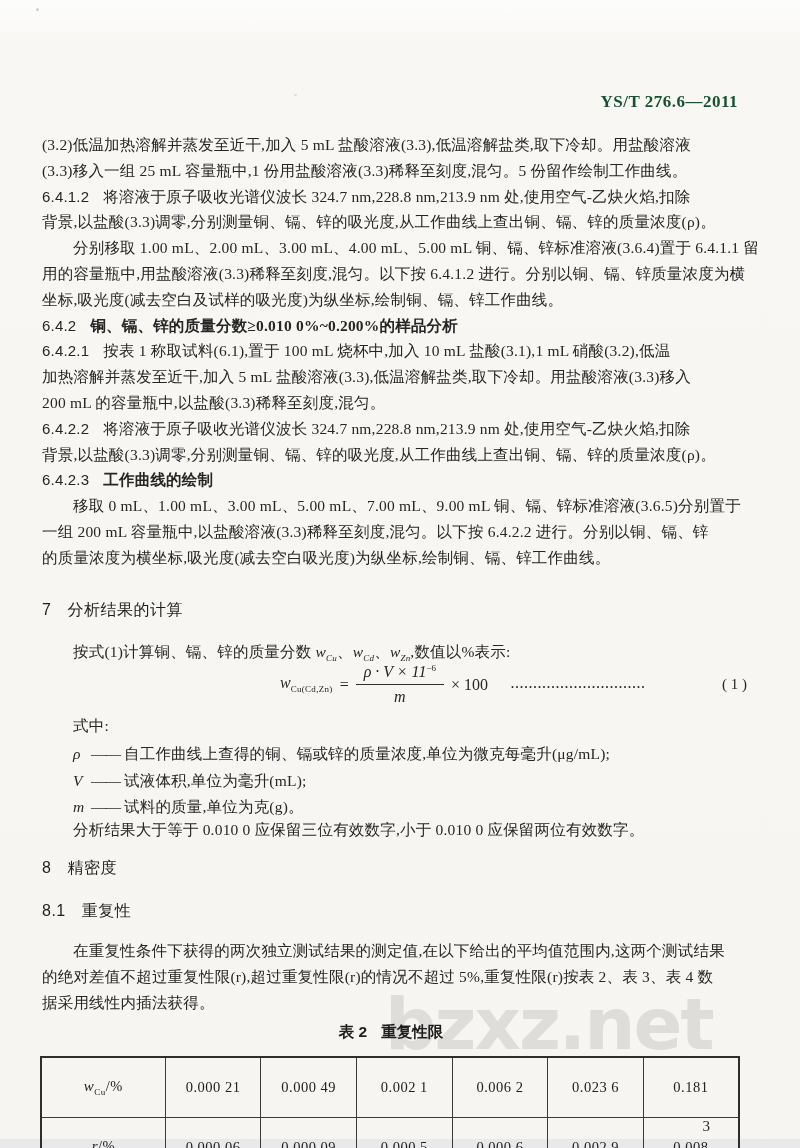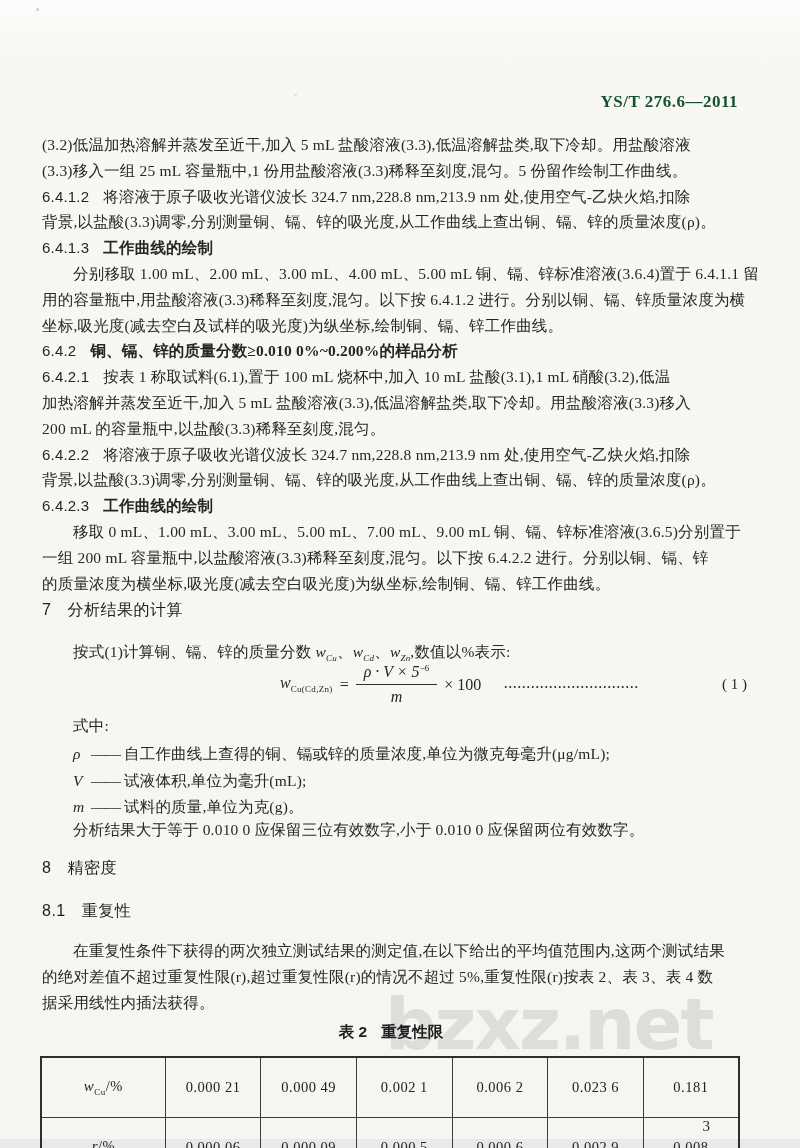--- a/index.html
+++ b/index.html
@@ -83,21 +83,20 @@
 
 <div class="layer">
 
   <div class="doc-number">YS/T 276.6—2011</div>
 
   <div class="content blockA" style="position:absolute;">
     <div class="ln"><span>(3.2)低温加热溶解并蒸发至近干,加入 5 mL 盐酸溶液(3.3),低温溶解盐类,取下冷却。用盐酸溶液</span></div>
     <div class="ln"><span>(3.3)移入一组 25 mL 容量瓶中,1 份用盐酸溶液(3.3)稀释至刻度,混匀。5 份留作绘制工作曲线。</span></div>
     <div class="ln"><span class="num">6.4.1.2</span><span>将溶液于原子吸收光谱仪波长 324.7 nm,228.8 nm,213.9 nm 处,使用空气-乙炔火焰,扣除</span></div>
     <div class="ln"><span>背景,以盐酸(3.3)调零,分别测量铜、镉、锌的吸光度,从工作曲线上查出铜、镉、锌的质量浓度(ρ)。</span></div>
-    <div class="ln hd"><span class="num">6.4.1.3</span><span>工作曲线的绘制</span></div>
     <div class="ln indent"><span>分别移取 1.00 mL、2.00 mL、3.00 mL、4.00 mL、5.00 mL 铜、镉、锌标准溶液(3.6.4)置于 6.4.1.1 留</span></div>
     <div class="ln"><span>用的容量瓶中,用盐酸溶液(3.3)稀释至刻度,混匀。以下按 6.4.1.2 进行。分别以铜、镉、锌质量浓度为横</span></div>
     <div class="ln"><span>坐标,吸光度(减去空白及试样的吸光度)为纵坐标,绘制铜、镉、锌工作曲线。</span></div>
     <div class="ln hd"><span class="num">6.4.2</span><span>铜、镉、锌的质量分数≥0.010 0%~0.200%的样品分析</span></div>
     <div class="ln"><span class="num">6.4.2.1</span><span>按表 1 称取试料(6.1),置于 100 mL 烧杯中,加入 10 mL 盐酸(3.1),1 mL 硝酸(3.2),低温</span></div>
     <div class="ln"><span>加热溶解并蒸发至近干,加入 5 mL 盐酸溶液(3.3),低温溶解盐类,取下冷却。用盐酸溶液(3.3)移入</span></div>
     <div class="ln"><span>200 mL 的容量瓶中,以盐酸(3.3)稀释至刻度,混匀。</span></div>
     <div class="ln"><span class="num">6.4.2.2</span><span>将溶液于原子吸收光谱仪波长 324.7 nm,228.8 nm,213.9 nm 处,使用空气-乙炔火焰,扣除</span></div>
     <div class="ln"><span>背景,以盐酸(3.3)调零,分别测量铜、镉、锌的吸光度,从工作曲线上查出铜、镉、锌的质量浓度(ρ)。</span></div>
     <div class="ln hd"><span class="num">6.4.2.3</span><span>工作曲线的绘制</span></div>
@@ -111,21 +110,21 @@
   </div>
 
   <div class="line-abs indent2" style="top:642px;">
     <span>按式(1)计算铜、镉、锌的质量分数 </span><i><span>w</span><sub style="font-size:9px;">Cu</sub></i><span>、</span><i><span>w</span><sub style="font-size:9px;">Cd</sub></i><span>、</span><i><span>w</span><sub style="font-size:9px;">Zn</sub></i><span>,数值以%表示:</span>
   </div>
 
   <div class="formula">
     <span class="f-lhs"><i>w</i><sub>Cu(Cd,Zn)</sub></span>
     <span>=</span>
     <span class="frac">
-      <span class="fnum"><i>ρ · V × 5</i><sup>−6</sup></span>
+      <span class="fnum"><i>ρ · V × 11</i><sup>−6</sup></span>
       <span class="fden">m</span>
     </span>
     <span>× 100</span>
     <span class="dots">..............................</span>
     <span class="eqno">( 1 )</span>
   </div>
 
   <div class="line-abs indent2" style="top:716px;">式中:</div>
 
   <div class="line-abs indent2 symline" style="top:741px;">

